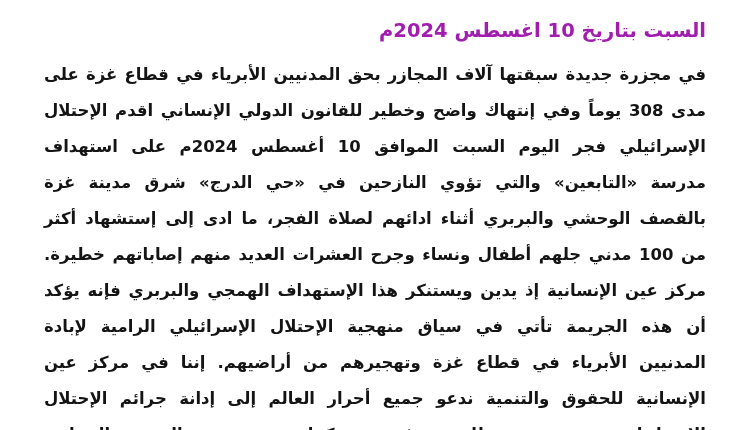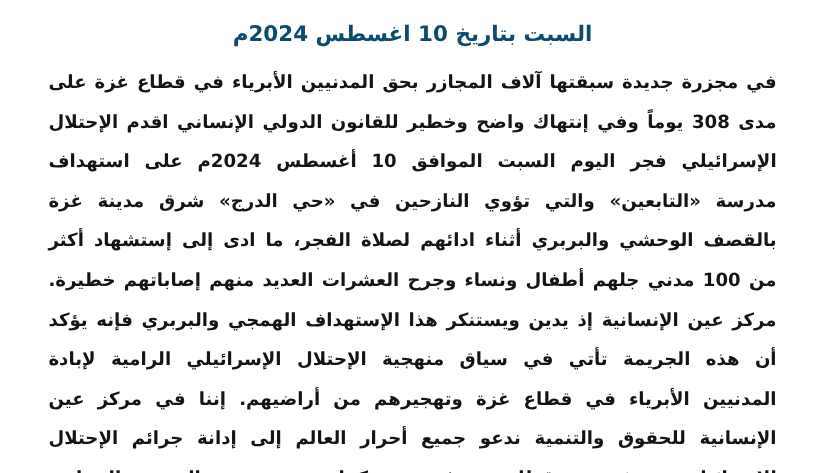--- a/index.html
+++ b/index.html
@@ -16,26 +16,26 @@
   }
   .page {
     position: relative;
     width: 750px;
     height: 430px;
     background: #ffffff;
     box-sizing: border-box;
     padding: 12px 44px 0 44px;
   }
   .doc-title {
-    text-align: center;
+    text-align: right;
     font-weight: bold;
     font-size: 19.5px;
     line-height: 1.3;
     letter-spacing: 0px;
-    color: #0c4a6e;
+    color: #a21caf;
     margin: 6px 0 14px 0;
     direction: rtl;
   }
   .body-text {
     direction: rtl;
     text-align: justify;
     text-align-last: justify;
     font-weight: bold;
     font-size: 16.5px;
     line-height: 36px;

